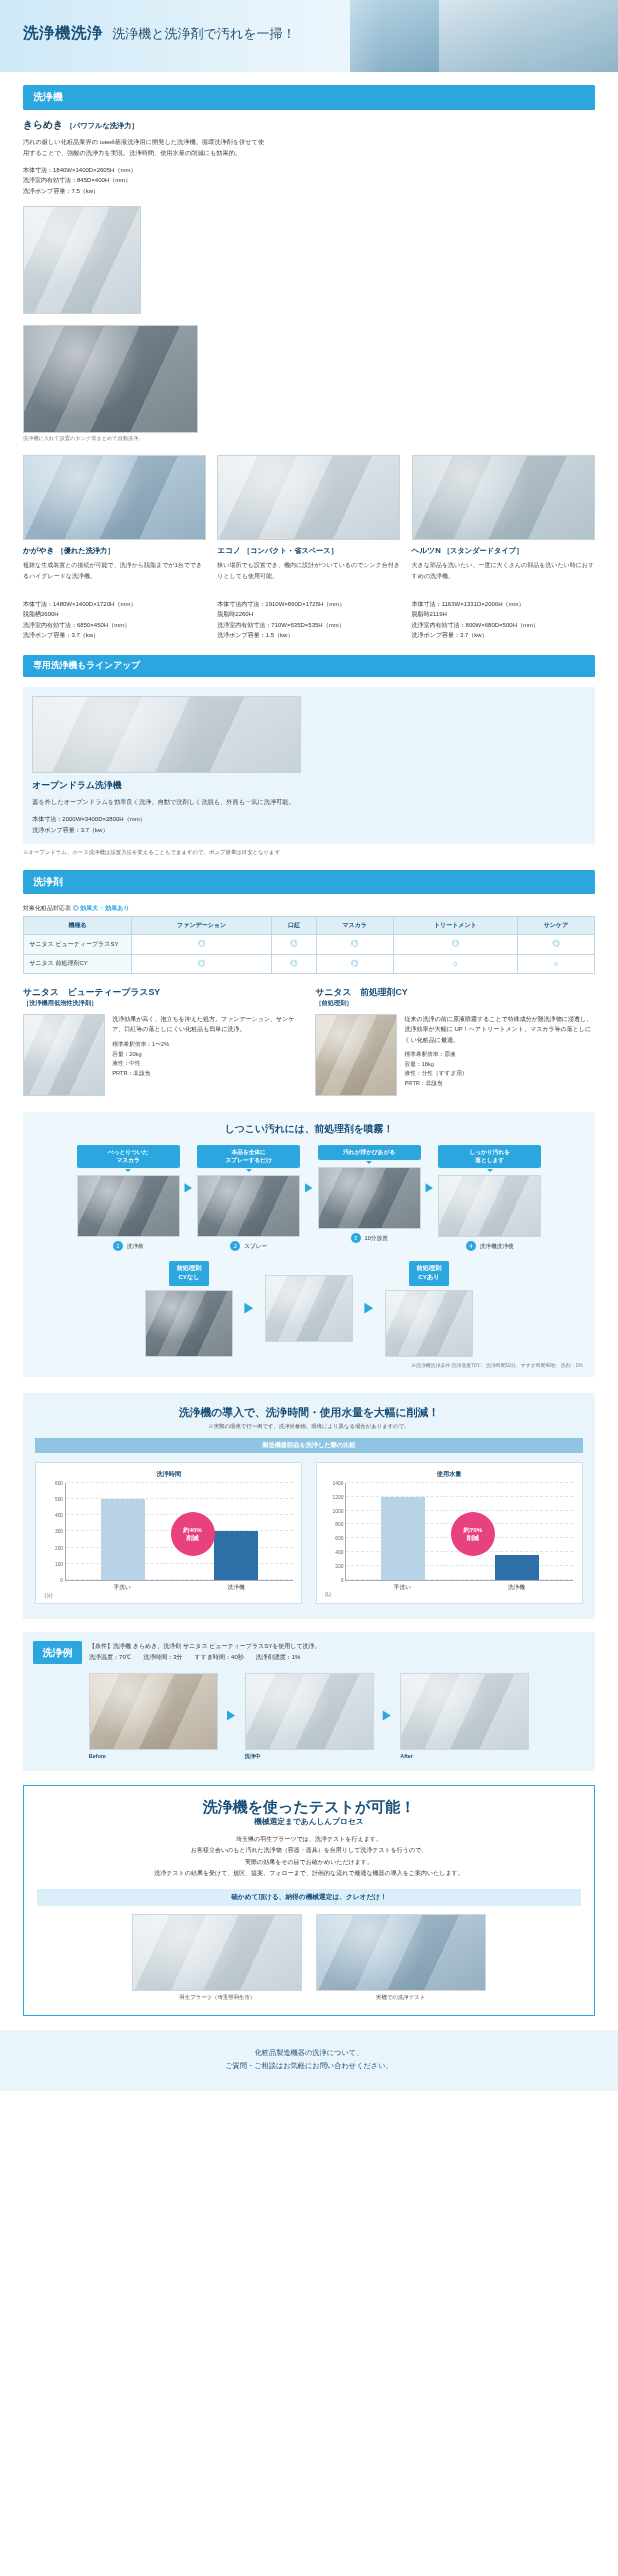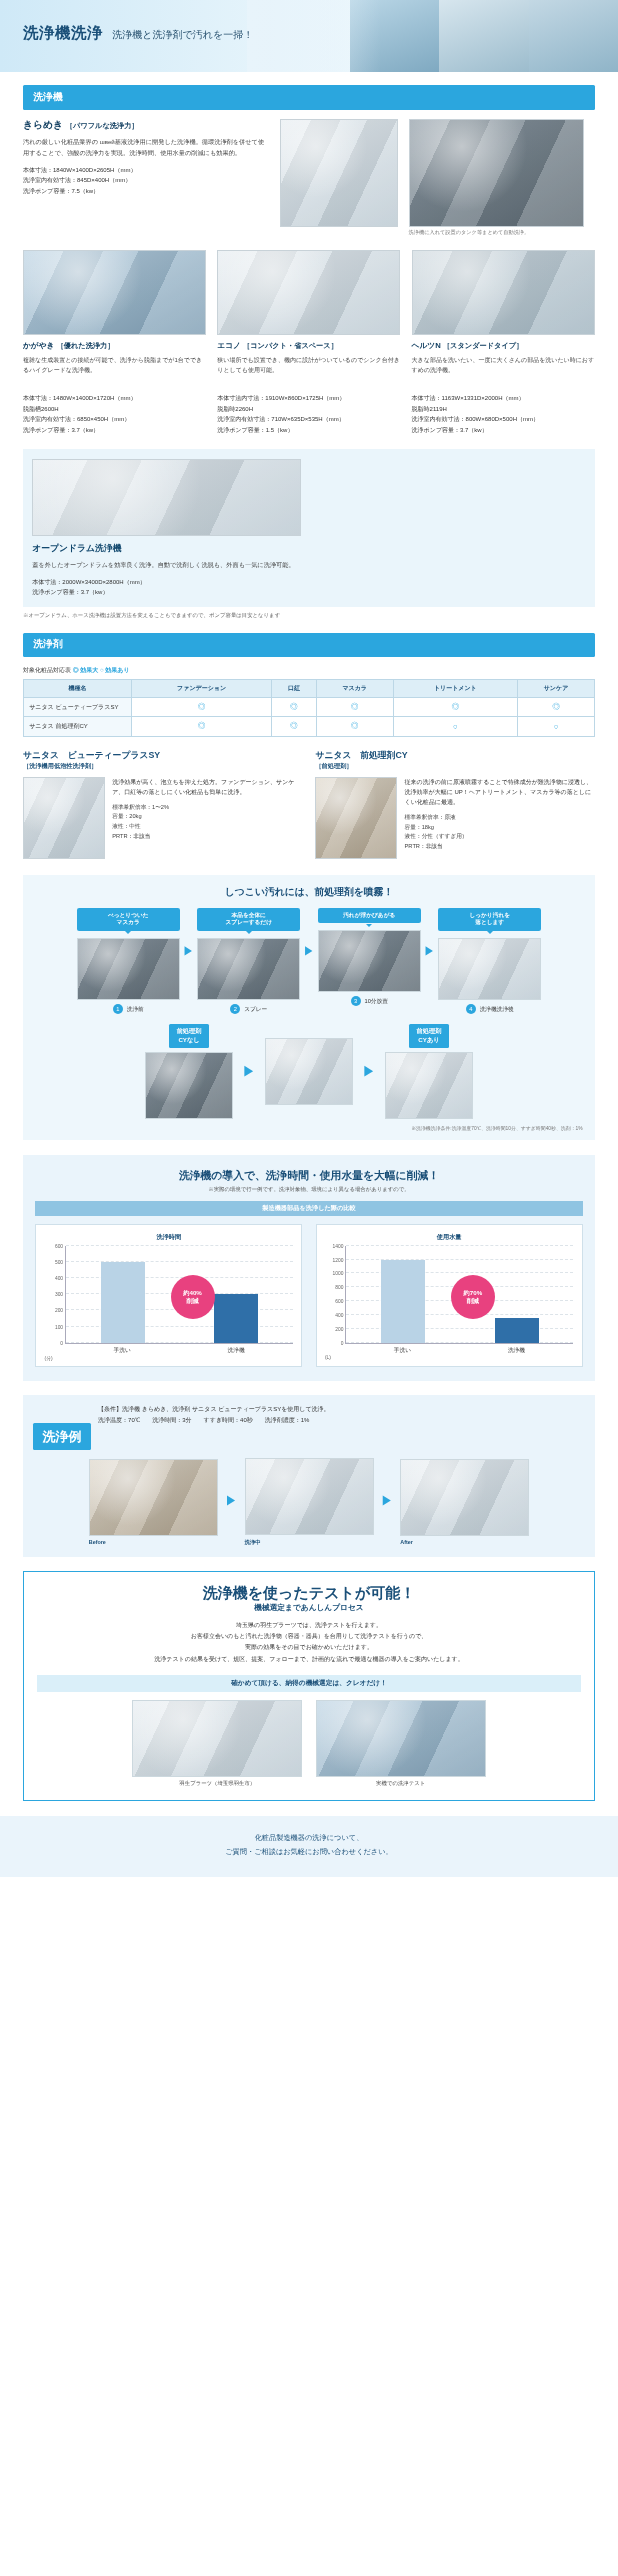--- a/index.html
+++ b/index.html
@@ -26,39 +26,39 @@
   .hero-photo { flex: 1; }
   .hp1 { background: linear-gradient(160deg,#b9d6e6,#7fa9c1); }
   .hp2 { background: linear-gradient(160deg,#d7e6ee,#9cbccd); }
   .hp3 { background: linear-gradient(160deg,#c3d8e4,#8fb4c8); }
   .hero-fade {
     position:absolute; left:247px; top:0; bottom:0; width:134px;
     background: linear-gradient(90deg,#e8f4fb 0%, rgba(232,244,251,0) 100%);
   }
   .hero-title-wrap { position: absolute; left: 23px; top: 23px; display:flex; align-items:baseline; gap:9.3px; }
   .hero-title { font-size: 15.5px; font-weight: bold; color: #1a4f78; letter-spacing: 0.5px; }
-  .hero-sub { font-size: 10px; color: #27506e; }
+  .hero-sub { font-size: 13px; color: #27506e; }
 
   
   .section-bar {
     background: #2ba6de;
     color: #fff;
     font-size: 9.8px;
     font-weight: bold;
     padding: 5.7px 10.3px;
     border-radius: 1.5px;
     margin: 0 0 9.3px 0;
   }
   .section-bar.small { font-size: 8.8px; padding: 5.2px 10.3px; }
 
   .wrap { width: 572px; margin: 0 auto; }
   .pad-top { padding-top: 13.4px; }
 
   
-  .prod-big { display: flex; gap: 10.3px; margin-bottom: 13.4px; }
+  .prod-big { display: flex; gap: 10.3px; margin-bottom: 13.4px; flex-direction: column; }
   .prod-big-text { width: 247px; }
   .prod-name { font-size: 9.8px; font-weight: bold; color:#123f61; margin-bottom: 5.2px; }
   .prod-name small { font-size: 7.2px; font-weight: bold; }
   .prod-desc { font-size: 6.2px; line-height: 1.7; color:#444; margin-bottom: 6.2px; }
   .spec { font-size: 6px; line-height: 1.75; color:#333; }
 
   .photo {
     background: linear-gradient(150deg,#cfd9df,#9fb3bf);
     border: 0.5px solid #c8d2d8;
     position: relative;
@@ -163,21 +163,21 @@
   .unit { font-size:4.9px; color:#666; margin-left:0px; }
   .badge-cut {
     position:absolute; width: 44px; height:44px; border-radius:50%;
     background:#e8417f; color:#fff; font-size:6.2px; font-weight:bold;
     display:flex; align-items:center; justify-content:center; text-align:center; line-height:1.3;
   }
 
   
   .ex-box { background:#eaf4fb; padding: 9.3px 10.3px 11.3px; margin-bottom: 14.4px; }
   .ex-head { display:flex; align-items:flex-start; gap:7.2px; margin-bottom: 8.2px; }
-  .ex-tag { background:#2ba6de; color:#fff; font-size:13px; font-weight:bold; padding:4.6px 9.3px; border-radius:1.5px; white-space:nowrap;margin-top:19px;}
+  .ex-tag { background:#2ba6de; color:#fff; font-size:10px; font-weight:bold; padding:4.6px 9.3px; border-radius:1.5px; white-space:nowrap;}
   .ex-text { font-size:6px; line-height:1.8; color:#333; }
   .ex-imgs { display:flex; align-items:center; justify-content:center; gap:7.2px; }
   .ex-item { text-align:center; }
   .ex-img { width: 129px; height: 77px; border:0.5px solid #ccd8de; }
   .ex-cap { font-size:5.4px; font-weight:bold; color:#1a4f78; margin-top:3.1px; text-align:left;}
   .ex-arrow { font-size:12.4px; color:#2ba6de; }
 
   
   .test-box { border: 1px solid #2ba6de; padding: 11.3px 13.4px 13.4px; margin-bottom: 14.4px; }
   .test-title { text-align:center; font-size:15px; font-weight:bold; color:#1a4f78; }
@@ -275,20 +275,21 @@
         <div class="prod-desc">大きな部品を洗いたい、一度に大くさんの部品を洗いたい時におすすめの洗浄機。</div>
         <div class="spec">
           <div>本体寸法：1163W×1331D×2000H（mm）</div>
           <div>脱脂時2119H</div>
           <div>洗浄室内有効寸法：800W×680D×500H（mm）</div>
           <div>洗浄ポンプ容量：3.7（kw）</div>
         </div>
       </div>
     </div>
 
+    <div class="section-bar small">専用洗浄機もラインアップ</div>
 
     <div class="special-box">
       <div class="special-row">
         <div class="special-col">
           <div class="photo light"></div>
           <div class="prod-name">オープンドラム洗浄機</div>
           <div class="prod-desc">蓋を外したオープンドラムを効率良く洗浄。自動で洗剤しく洗脱も、外面も一気に洗浄可能。</div>
           <div class="spec">
             <div>本体寸法：2000W×3400D×2800H（mm）</div>
             <div>洗浄ポンプ容量：3.7（kw）</div>

